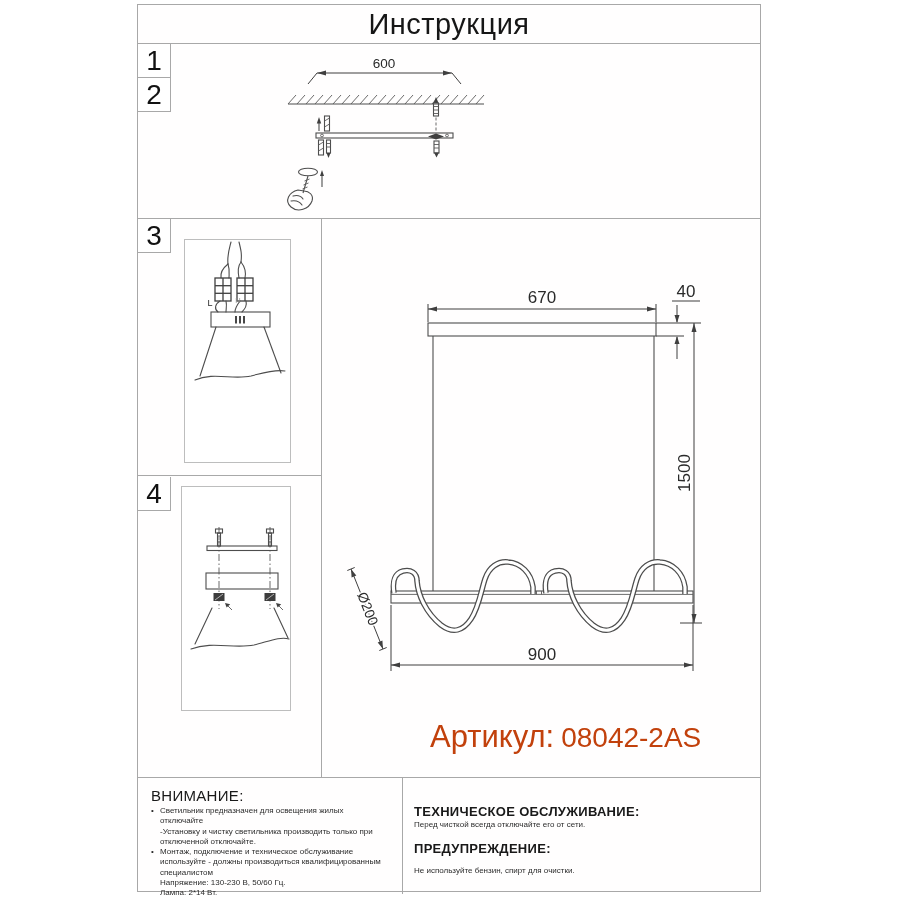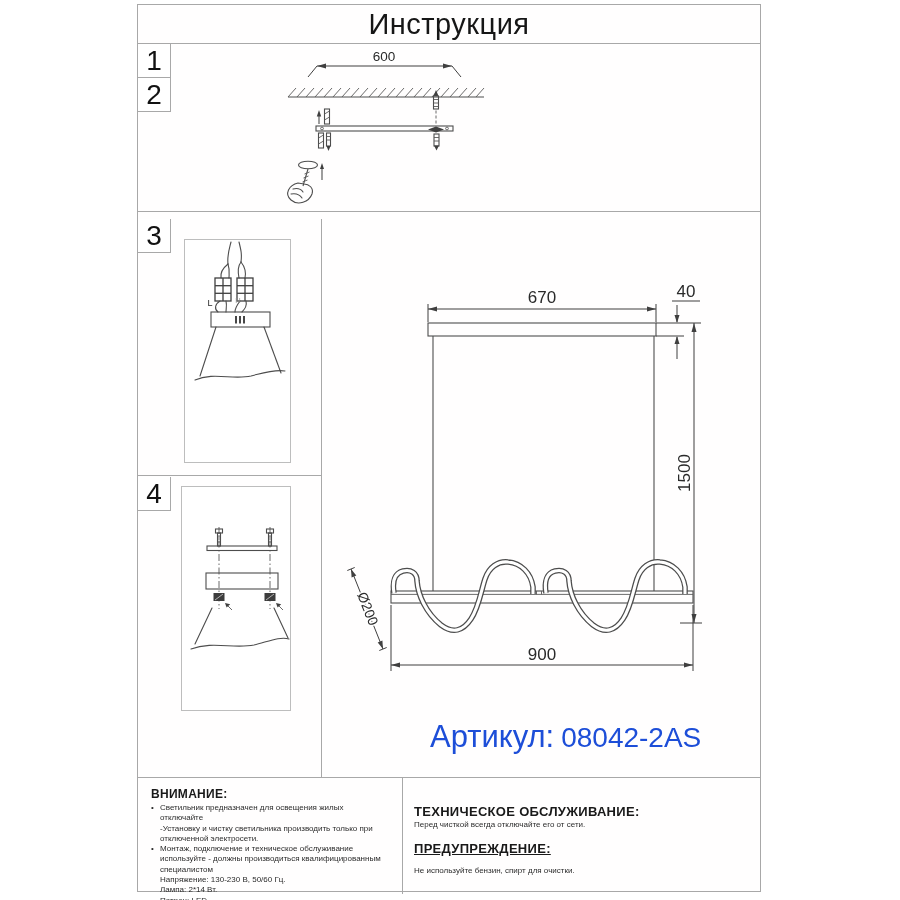--- a/index.html
+++ b/index.html
@@ -6,21 +6,21 @@
   .stage{position:relative;width:900px;height:900px;background:#ffffff;overflow:hidden;
          font-family:"Liberation Sans", sans-serif;color:#1e1e1e;}
   .page{position:absolute;left:137px;top:4px;width:624px;height:888px;
         border:1px solid #a8a8a8;background:#fffefe;box-sizing:border-box;}
   .abs{position:absolute;box-sizing:border-box;}
 
   .row-title{left:0;top:0;width:100%;height:39px;border-bottom:1px solid #a8a8a8;
              display:flex;align-items:center;justify-content:center;}
   .title-text{font-size:29px;letter-spacing:.5px;color:#161616;}
 
-  .sec12{left:0;top:32px;width:100%;height:175px;border-bottom:1px solid #a8a8a8;}
+  .sec12{left:0;top:39px;width:100%;height:175px;border-bottom:1px solid #a8a8a8;}
   .col-left{left:0;top:214px;width:184px;height:558px;border-right:1px solid #a8a8a8;}
   .divider34{left:0;top:470px;width:184px;height:1px;background:#a8a8a8;}
   .row-bottom{left:0;top:772px;width:100%;height:116px;border-top:1px solid #a8a8a8;}
 
   .numbox{width:33px;height:34px;border-right:1px solid #a8a8a8;border-bottom:1px solid #a8a8a8;
           display:flex;align-items:center;justify-content:center;font-size:28px;color:#111;background:#fff;}
   .nb1{left:0;top:39px;} .nb2{left:0;top:73px;} .nb3{left:0;top:214px;} .nb4{left:0;top:472px;}
 
   .frame3{left:46px;top:234px;width:107px;height:224px;border:1px solid #bdbdbd;background:#fff;}
   .frame4{left:43px;top:481px;width:110px;height:225px;border:1px solid #bdbdbd;background:#fff;}
@@ -31,33 +31,33 @@
   .ln{stroke:#4d4d4d;stroke-width:1.1;fill:none;}
   .lnr{stroke:#4d4d4d;stroke-width:1.1;fill:none;stroke-linecap:round;}
   .thin{stroke:#5a5a5a;stroke-width:.9;fill:none;}
   .fillk{fill:#3f3f3f;stroke:none;}
   .dimln{stroke:#3f3f3f;stroke-width:1;fill:none;}
   .dimtxt{fill:#2a2a2a;stroke:#ffffff;stroke-width:3px;paint-order:stroke;
           font-family:"Liberation Sans", sans-serif;}
   .ribbon-outer{stroke:#4d4d4d;stroke-width:5.6;fill:none;}
   .ribbon-inner{stroke:#ffffff;stroke-width:3.1;fill:none;}
 
-  .artikul{left:108px;top:500px;white-space:nowrap;color:#1d4ed8;}
+  .artikul{left:108px;top:500px;white-space:nowrap;color:#c2410c;}
   .artikul .lab{font-size:31px;} .artikul .val{font-size:28px;margin-left:7px;}
 
   .block-att{left:0;top:0;width:265px;height:116px;border-right:1px solid #a8a8a8;
              padding:9px 8px 0 13px;}
-  .att-head{font-size:12px;font-weight:bold;letter-spacing:.3px;color:#191919;margin-bottom:2px;}
+  .att-head{font-size:15px;font-weight:normal;letter-spacing:.3px;color:#191919;margin-bottom:2px;}
   .att-line{display:flex;font-size:8px;line-height:10.3px;color:#2b2b2b;}
   .att-b{width:9px;flex:none;}
 
   .block-maint{left:265px;top:0;width:359px;height:116px;padding:26px 10px 0 11px;}
   .m-head{font-size:13px;font-weight:bold;letter-spacing:.3px;color:#191919;}
   .m-line{font-size:8px;line-height:11px;color:#2b2b2b;}
-  .m-gap1{margin-top:9px;} .m-gap2{margin-top:11px;text-decoration:underline;} .m-gap3{margin-top:9px;}
+  .m-gap1{margin-top:9px;} .m-gap2{margin-top:11px;} .m-gap3{margin-top:9px;}
 </style>
 </head>
 <body>
 
 <div class="stage">
   <div class="page">
 
     <div class="abs row-title">
       <div class="title-text">Инструкция</div>
     </div>
@@ -285,21 +285,21 @@
         <div class="att-line">
             <span class="att-b"></span>
             <span class="att-t">отключайте</span>
           </div>
         <div class="att-line">
             <span class="att-b"></span>
             <span class="att-t">-Установку и чистку светильника производить только при</span>
           </div>
         <div class="att-line">
             <span class="att-b"></span>
-            <span class="att-t">отключенной электросети.</span>
+            <span class="att-t">отключенной отключайте.</span>
           </div>
         <div class="att-line">
             <span class="att-b">•</span>
             <span class="att-t">Монтаж, подключение и техническое обслуживание</span>
           </div>
         <div class="att-line">
             <span class="att-b"></span>
             <span class="att-t">используйте - должны производиться квалифицированным</span>
           </div>
         <div class="att-line">

